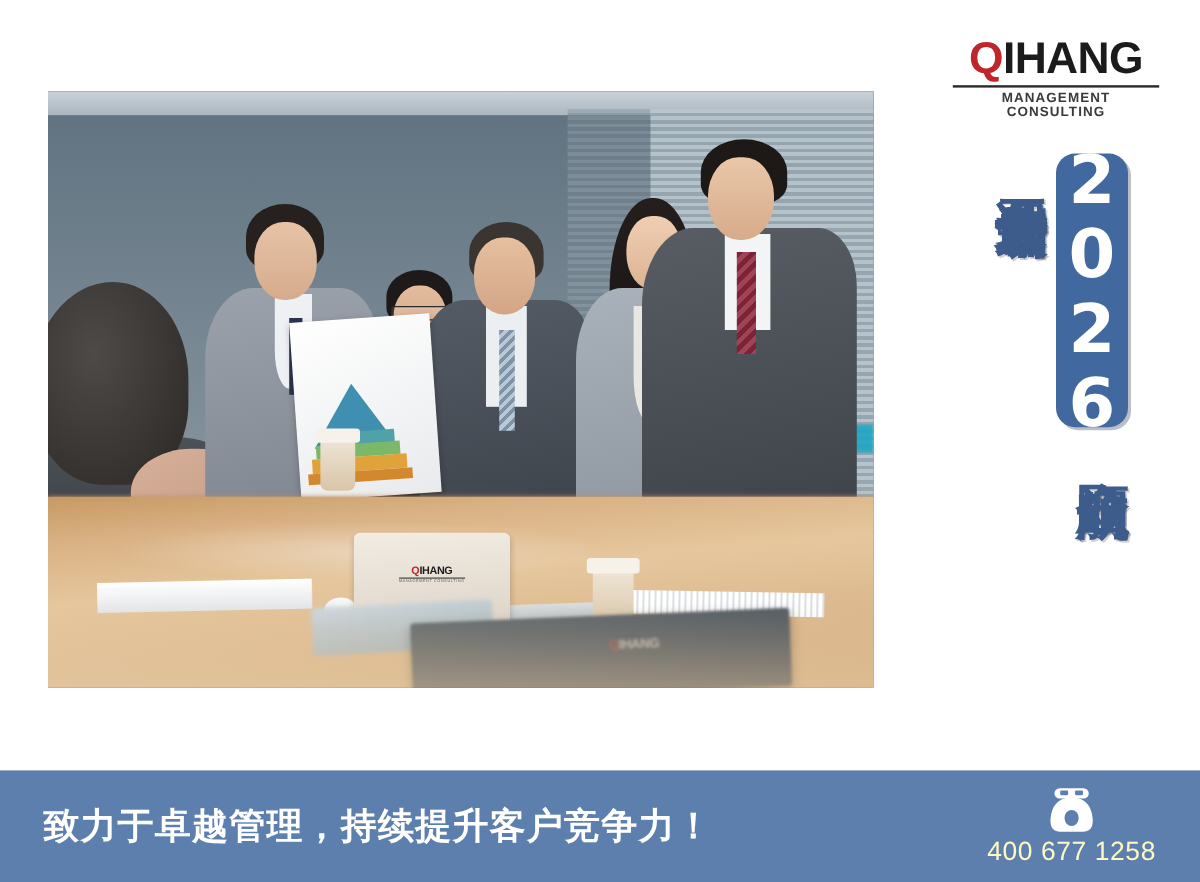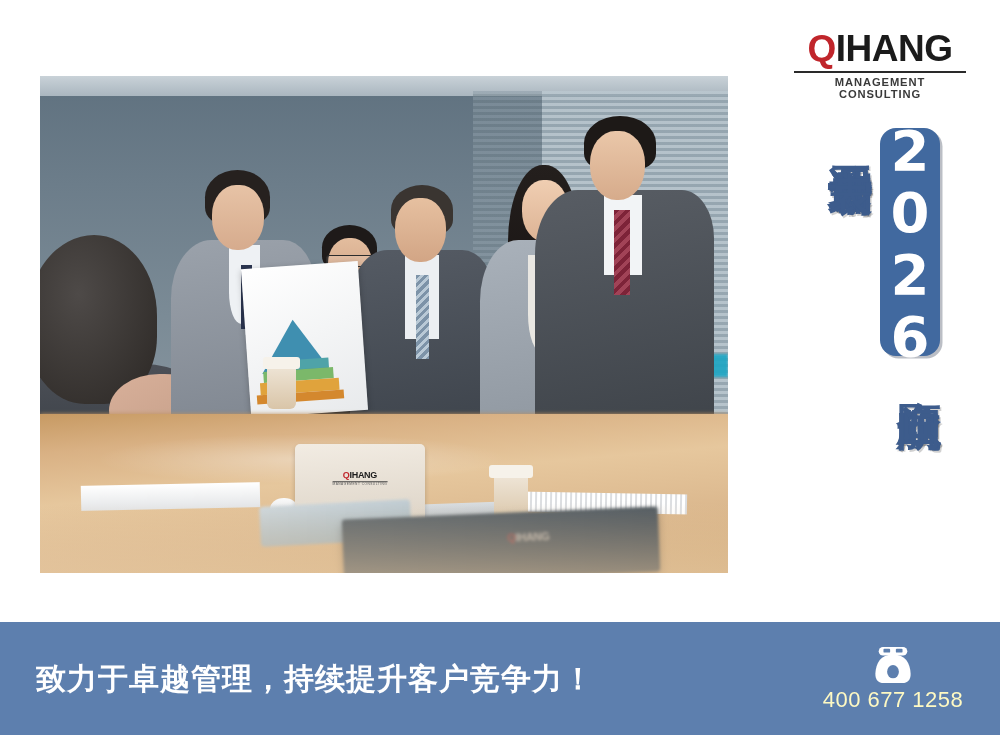--- a/index.html
+++ b/index.html
@@ -387,21 +387,21 @@
   .vcol-right {
     right: 36px; top: 238px;
     font-size: 45px;
     text-shadow: 1.5px 1.5px 0 rgba(0,0,0,.18);
   }
 
   
   .footer {
     position: absolute;
     left: 0; bottom: 0;
-    width: 1000px; height: 113px;
+    width: 1000px; height: 93px;
     background: #5d7fae;
   }
   .slogan {
     position: absolute;
     left: 36px; top: 50%;
     transform: translateY(-50%);
     color: #ffffff;
     font-size: 30px;
     font-weight: bold;
     letter-spacing: 1px;

